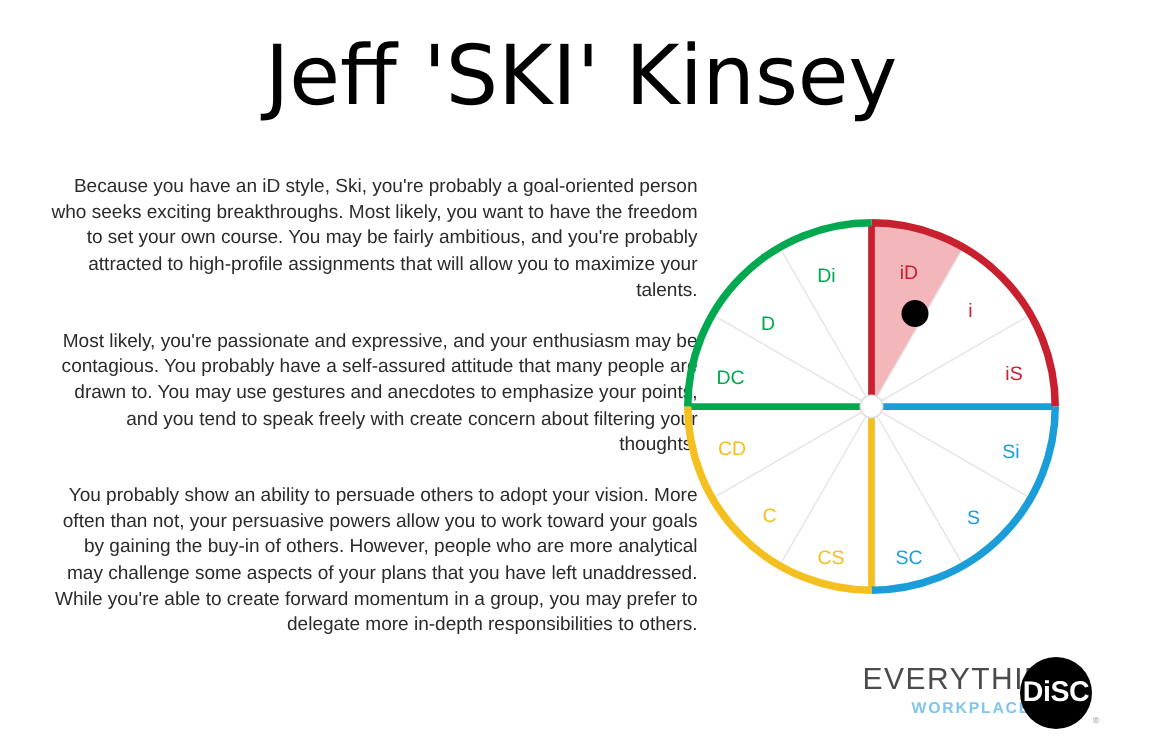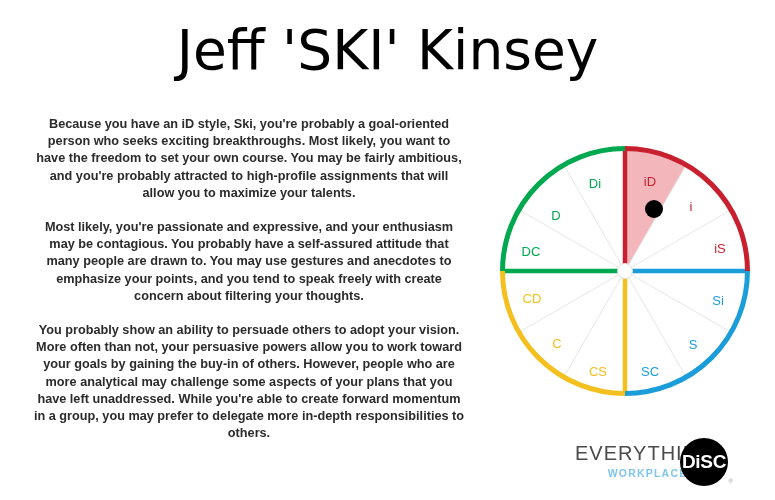--- a/index.html
+++ b/index.html
@@ -46,29 +46,28 @@
     letter-spacing: 0.4px;
     color: #1b8fd0;
     margin: 0 0 14px 0;
   }
   .body-paragraph {
     font-family: "Liberation Sans", sans-serif;
     font-size: 12.7px;
     line-height: 17.2px;
     color: #2b2b2b;
     margin: 0 0 17px 0;
-    text-align: center;
-    font-weight: bold;
+    text-align: right;
   }
   .body-paragraph:last-child { margin-bottom: 0; }
 
   
   #disc-wheel {
     position: absolute;
-    left: 494px;
+    left: 450px;
     top: 140px;
     width: 260px;
     height: 262px;
   }
   #disc-wheel svg { display: block; }
 
   .wheel-label {
     font-family: "Liberation Sans", sans-serif;
     font-size: 13px;
     font-weight: normal;

